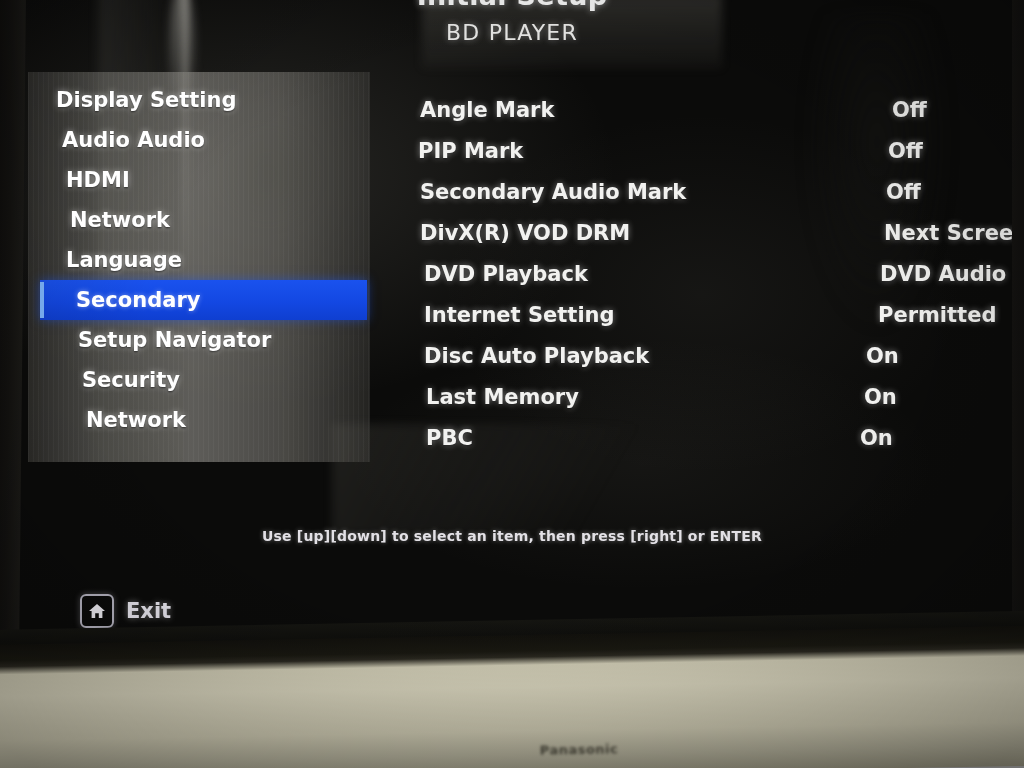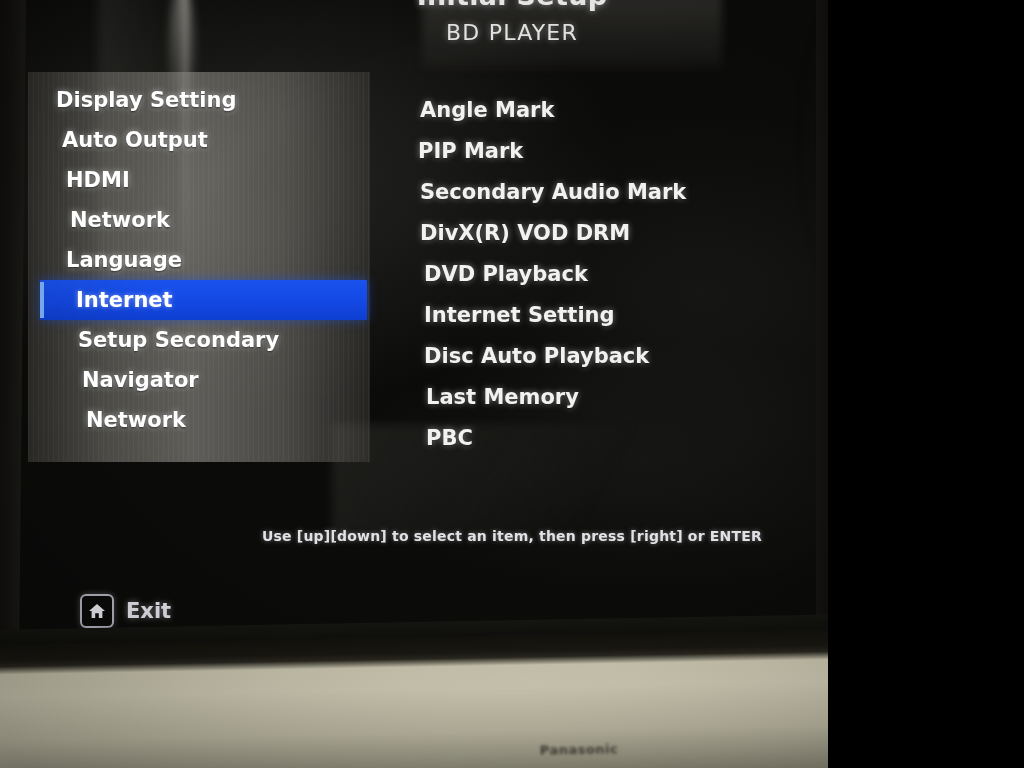--- a/index.html
+++ b/index.html
@@ -1,20 +1,20 @@
 <!DOCTYPE html>
 <html><head>
 <meta charset="utf-8">
 <style>
   html,body{margin:0;padding:0;background:#000;}
   body{width:1024px;height:768px;overflow:hidden;
        font-family:"DejaVu Sans","Liberation Sans",sans-serif;}
 
   
-  #photo{position:relative;width:828px;height:768px;overflow:hidden;
+  #photo{position:relative;width:1024px;height:768px;overflow:hidden;
          background:#a3a3a3;}
 
   
   #tv-body{position:absolute;left:-20px;top:645px;width:1070px;height:140px;
            background:linear-gradient(180deg,#12110d 0%,#191811 16px,#2a2820 22px,
                       #cfcbb4 30px,#d6d2bb 52px,#c6c2ab 96px,#a9a692 120px,#8e8b78 140px);
            transform:rotate(-1.05deg);transform-origin:0 0;}
   #tv-brand{position:absolute;left:524px;top:742px;width:110px;height:20px;
             color:#2a281f;font-size:13px;font-weight:bold;letter-spacing:.5px;
             filter:blur(1.6px);opacity:.78;text-align:center;
@@ -141,27 +141,27 @@
     <div id="osd">
 
       <div id="osd-title">Initial Setup</div>
       <div id="osd-subtitle">BD PLAYER</div>
 
       <div id="cat-panel"></div>
       <div id="cat-streaks"></div>
 
       <div id="cat-list">
           <div class="cat-item"><span class="cat-label" style="margin-left: 28px;">Display Setting</span></div>
-          <div class="cat-item"><span class="cat-label" style="margin-left: 34px;">Auto Output</span></div>
+          <div class="cat-item"><span class="cat-label" style="margin-left: 34px;">Audio Audio</span></div>
           <div class="cat-item"><span class="cat-label" style="margin-left: 38px; margin-top: 48px;">HDMI</span></div>
           <div class="cat-item"><span class="cat-label" style="margin-left: 42px;">Network</span></div>
           <div class="cat-item"><span class="cat-label" style="margin-left: 38px;">Language</span></div>
-          <div class="cat-item selected"><span class="cat-hl"></span><span class="cat-label" style="margin-left: 48px;">Internet</span></div>
-          <div class="cat-item"><span class="cat-label" style="margin-left: 50px;">Setup Secondary</span></div>
-          <div class="cat-item"><span class="cat-label" style="margin-left: 54px;">Navigator</span></div>
+          <div class="cat-item selected"><span class="cat-hl"></span><span class="cat-label" style="margin-left: 48px;">Secondary</span></div>
+          <div class="cat-item"><span class="cat-label" style="margin-left: 50px;">Setup Navigator</span></div>
+          <div class="cat-item"><span class="cat-label" style="margin-left: 54px;">Security</span></div>
           <div class="cat-item"><span class="cat-label" style="margin-left: 58px;">Network</span></div>
         </div>
 
       <div id="settings">
           <div class="set-row">
             <span class="set-name" style="left: 26px;">Angle Mark</span>
             <span class="set-value" style="left: 498px;">Off</span>
           </div>
           <div class="set-row">
             <span class="set-name" style="left: 24px;">PIP Mark</span>

